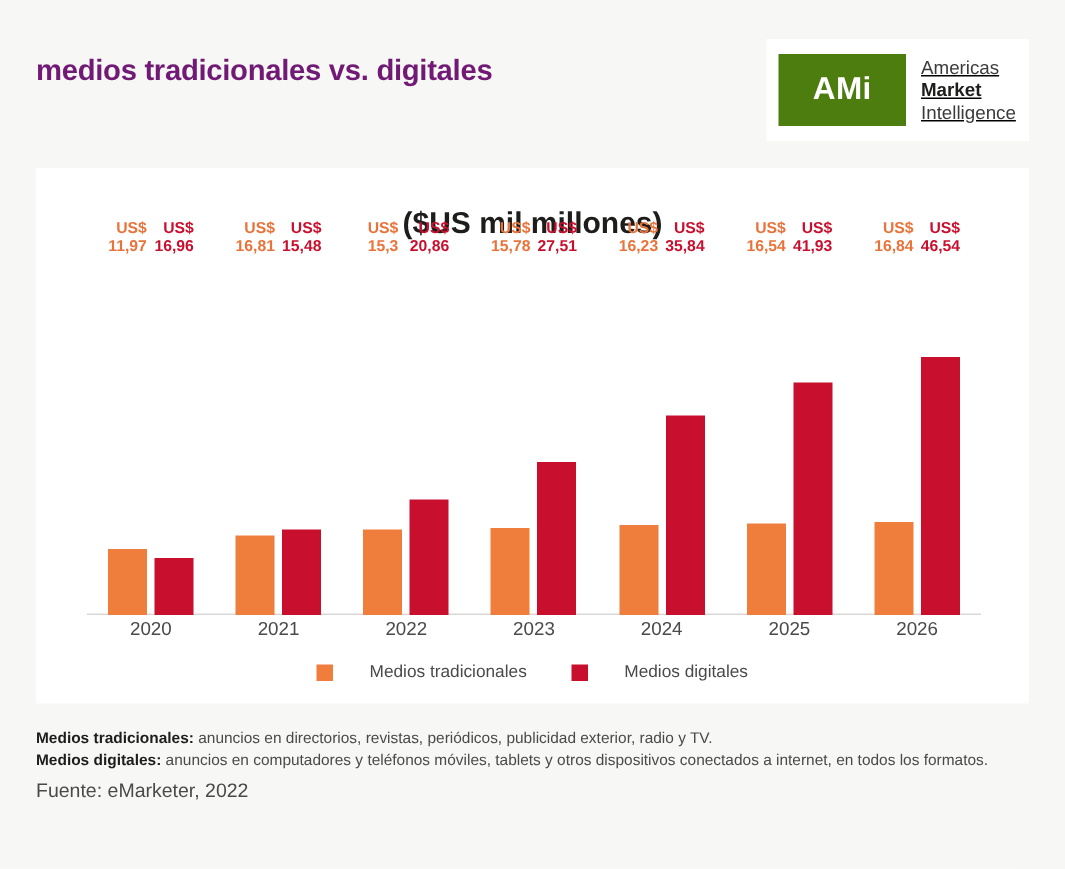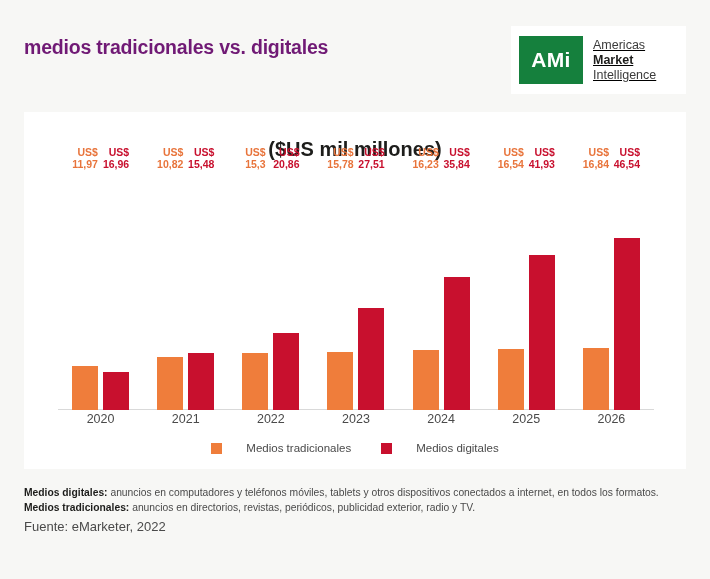--- a/index.html
+++ b/index.html
@@ -49,24 +49,24 @@
     position: absolute;
     right: 0;
     top: 0;
     width: 175px;
     height: 68px;
     background: #ffffff;
     display: flex;
     align-items: center;
   }
   .logo-mark {
-    width: 64px;
+    width: 85px;
     height: 48px;
     margin-left: 8px;
-    background: #15803d;
+    background: #4d7c0f;
     color: #ffffff;
     font-weight: bold;
     font-size: 21px;
     display: flex;
     align-items: center;
     justify-content: center;
     letter-spacing: 0.3px;
   }
   .logo-text {
     margin-left: 10px;
@@ -261,21 +261,21 @@
                 <div>US$</div>
                 <div>16,96</div>
               </div>
               <div class="bar dig" style="height: 37.666px;"></div>
             </div>
           </div>
           <div class="group">
             <div class="bar-wrap">
               <div class="bar-label trad">
                 <div>US$</div>
-                <div>10,82</div>
+                <div>16,81</div>
               </div>
               <div class="bar trad" style="height: 53.243px;"></div>
             </div>
             <div class="bar-wrap">
               <div class="bar-label dig">
                 <div>US$</div>
                 <div>15,48</div>
               </div>
               <div class="bar dig" style="height: 57.276px;"></div>
             </div>
@@ -380,21 +380,21 @@
       </div>
       <div class="legend-item">
         <span class="swatch dig"></span>
         <span>Medios digitales</span>
       </div>
     </div>
   </div>
 
   <div class="notes">
     <div>
+      <b>Medios tradicionales:</b><span> anuncios en directorios, revistas, periódicos, publicidad exterior, radio y TV.</span>
+    </div>
+    <div>
       <b>Medios digitales:</b><span> anuncios en computadores y teléfonos móviles, tablets y otros dispositivos conectados a internet, en todos los formatos.</span>
-    </div>
-    <div>
-      <b>Medios tradicionales:</b><span> anuncios en directorios, revistas, periódicos, publicidad exterior, radio y TV.</span>
     </div>
   </div>
   <div class="source">Fuente: eMarketer, 2022</div>
 
 </div>
 
 </body></html>

